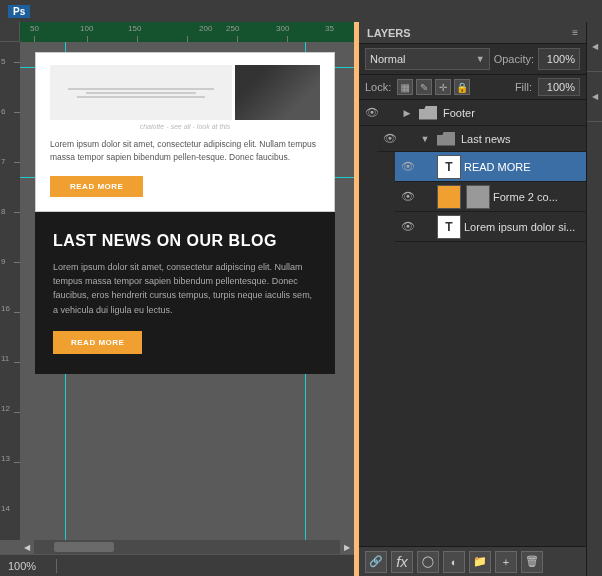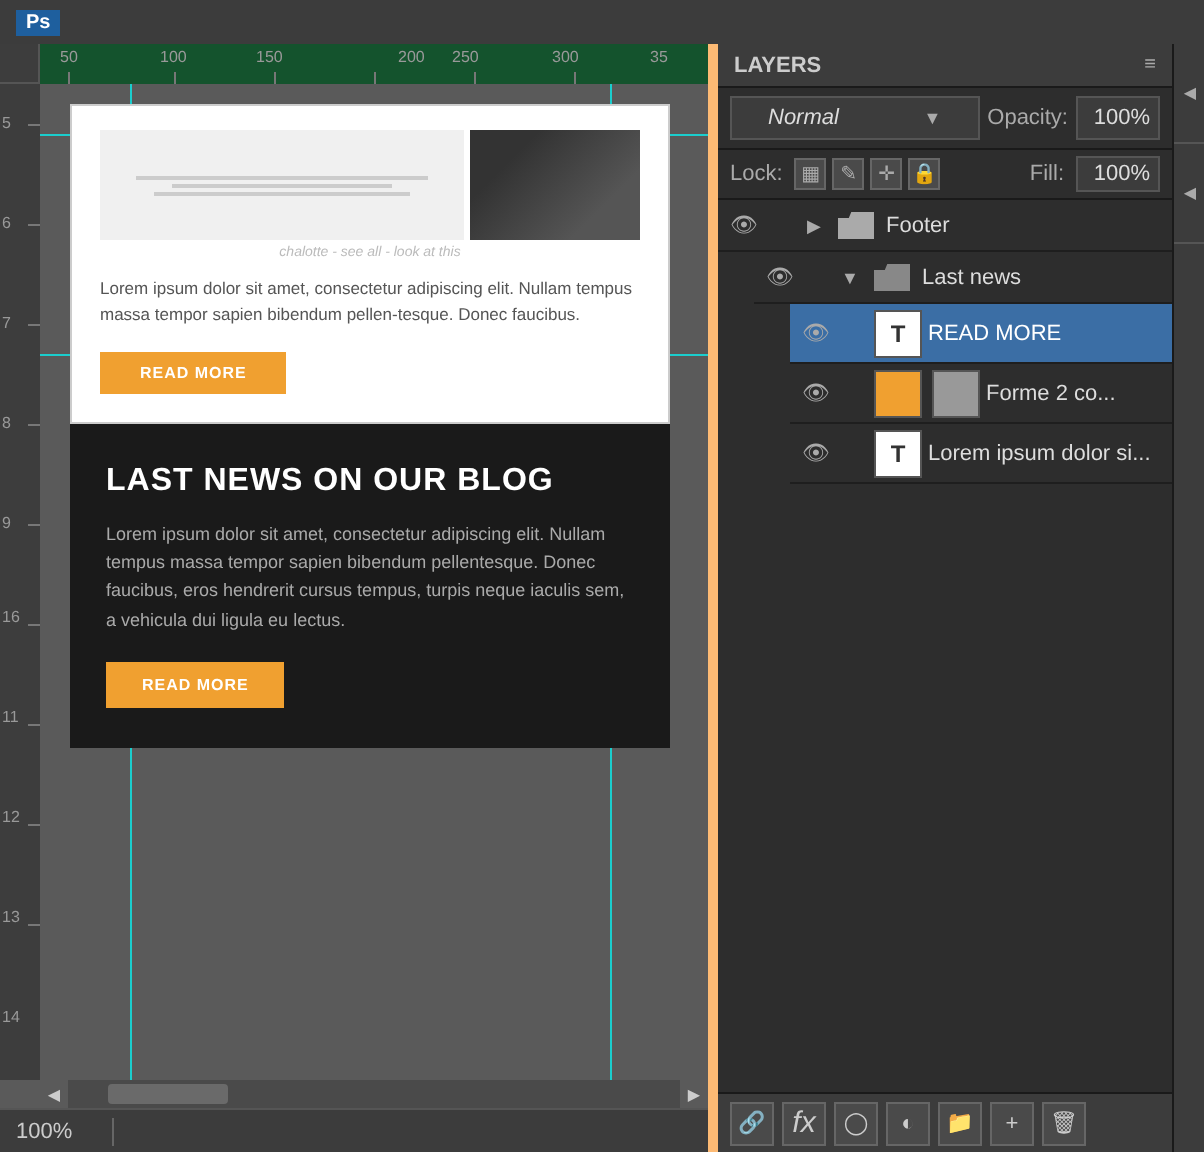--- a/index.html
+++ b/index.html
@@ -235,27 +235,26 @@
       background: #2d2d2d;
       border-bottom: 1px solid #1a1a1a;
     }
     .blend-select {
       flex: 1;
       height: 22px;
       background: #3c3c3c;
       color: #ddd;
       font-size: 11px;
       border: 1px solid #555;
-      padding: 0 18px;
+      padding: 0 4px;
       appearance: none;
       display: flex;
       align-items: center;
       justify-content: space-between;
       cursor: pointer;
-      font-style: italic;
     }
     .blend-select-arrow {
       color: #aaa;
       font-size: 9px;
     }
     .opacity-label {
       color: #aaa;
       font-size: 11px;
     }
     .opacity-input {

